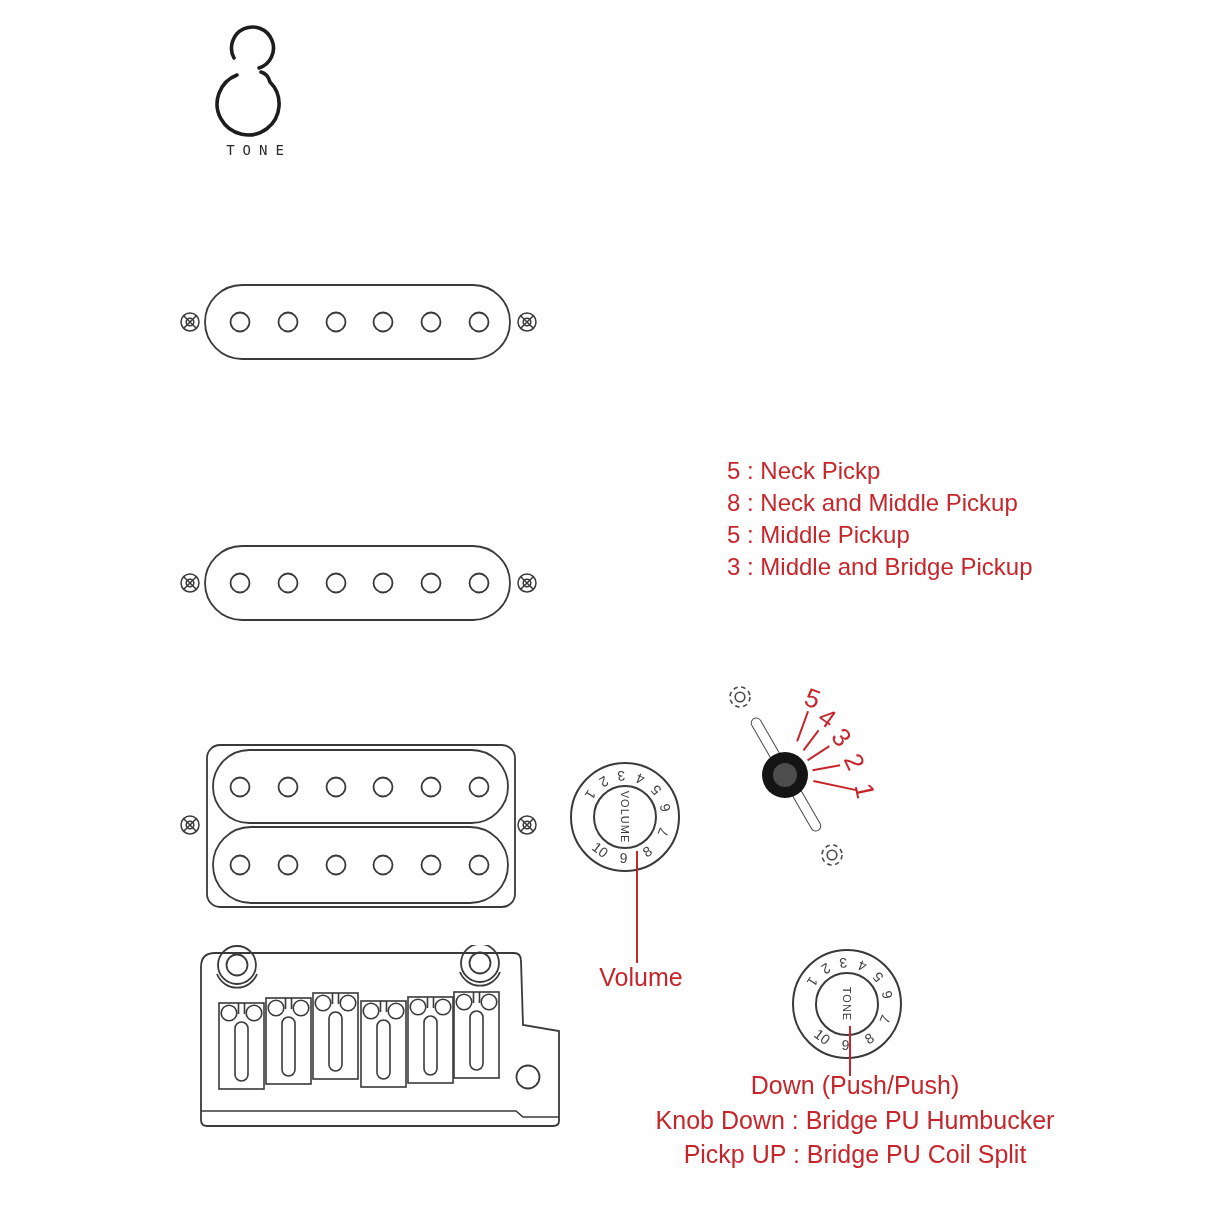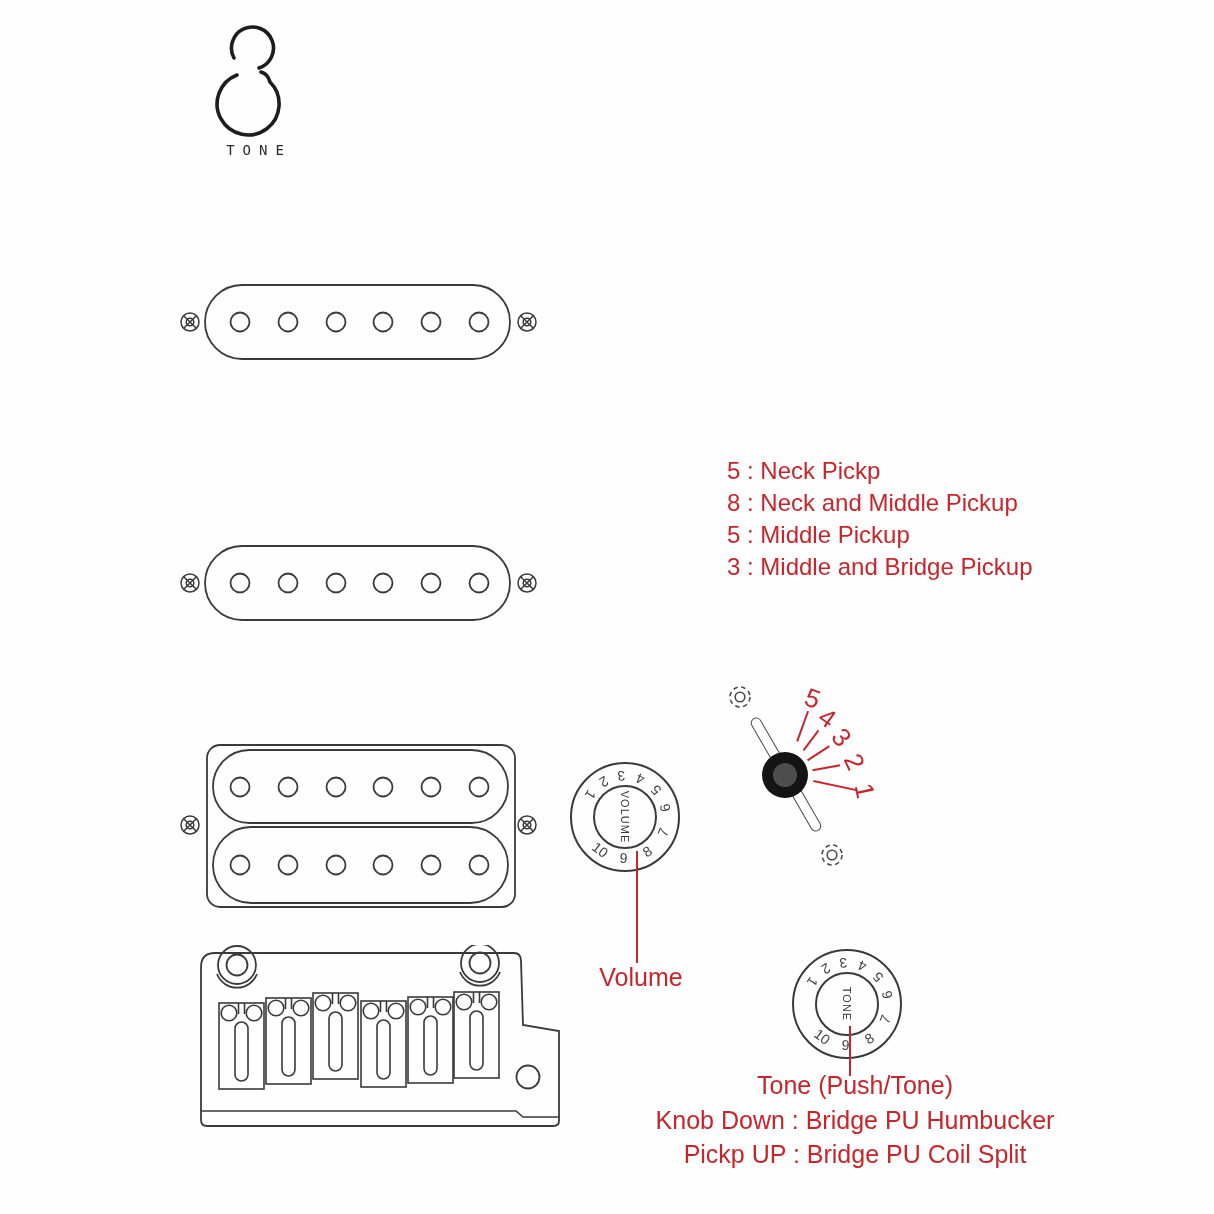--- a/index.html
+++ b/index.html
@@ -249,18 +249,18 @@
     <span class="num" style="--a:22deg">4</span>
     <span class="num" style="--a:49deg">5</span>
     <span class="num" style="--a:77deg">6</span>
     <span class="num" style="--a:112deg">7</span>
     <span class="num" style="--a:147deg">8</span>
     <span class="num" style="--a:182deg">9</span>
     <span class="num" style="--a:217deg">10</span>
   </div>
   <div class="abs red-line" id="tone-line"></div>
   <div class="abs red" id="tone-caption">
-    <div>Tone (Push/Tone)</div>
+    <div>Down (Push/Push)</div>
     <div>Knob Down : Bridge PU Humbucker</div>
     <div>Pickp UP : Bridge PU Coil Split</div>
   </div>
 
 </div>
 
 </body></html>

